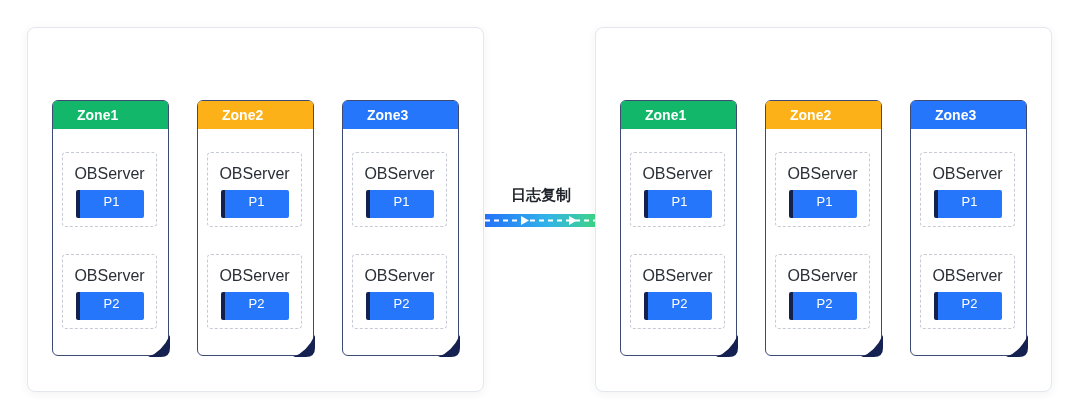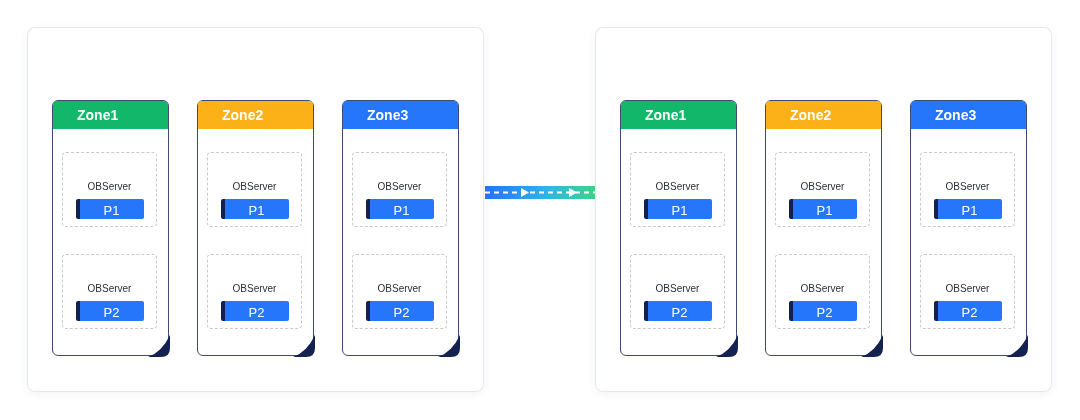--- a/index.html
+++ b/index.html
@@ -35,23 +35,23 @@
     border-radius: 4px 4px 0 0;
     color: #ffffff; font-size: 14px; font-weight: 700;
   }
   .srv {
     position: absolute; left: 9px; width: 95px; height: 75px;
     border: 1px dashed #c6cad3; border-radius: 4px;
     text-align: center; box-sizing: border-box; background: #ffffff;
   }
   .srv-1 { top: 51px; }
   .srv-2 { top: 153px; }
-  .srv-label { margin-top: 28px; font-size: 10px; color: #2a2f37; }
+  .srv-label { margin-top: 12px; font-size: 16px; color: #2a2f37; }
   .chip {
-    margin: 7px auto 0; width: 68px; height: 20px; line-height: 24px;
+    margin: 7px auto 0; width: 68px; height: 28px; line-height: 24px;
     background: #2676fb; border-left: 4px solid #12214e; border-radius: 2px;
     color: #ffffff; font-size: 13px; box-sizing: border-box;
   }
   .fold { position: absolute; right: -1.5px; bottom: -1.5px; width: 22px; height: 22px; }
   .replication { position: absolute; left: 485px; top: 186px; width: 112px; }
   .rep-label {
     text-align: center; font-size: 15px; font-weight: 700; color: #20242b;
     margin-bottom: 9px; white-space: nowrap;
   }
   .rep-band {
@@ -108,20 +108,21 @@
       </div>
       <svg class="fold" viewBox="0 0 22 22">
         <path d="M22 0 L22 13 Q22 22 13 22 L0 22 Q14 17 22 0 Z" fill="#142151"></path>
       </svg>
     </div>
 
   </div>
 </section>
 
 <div class="replication">
+  <div class="rep-label">日志复制</div>
   <div class="rep-band">
     <svg width="112" height="13" viewBox="0 0 112 13">
       <line x1="0" y1="6.5" x2="112" y2="6.5" stroke="#ffffff" stroke-width="2" stroke-dasharray="5 4"></line>
       <polygon points="36,2 44,6.5 36,11" fill="#ffffff"></polygon>
       <polygon points="84,2 92,6.5 84,11" fill="#ffffff"></polygon>
     </svg>
   </div>
 </div>
 
 <section class="dc dc-right">

